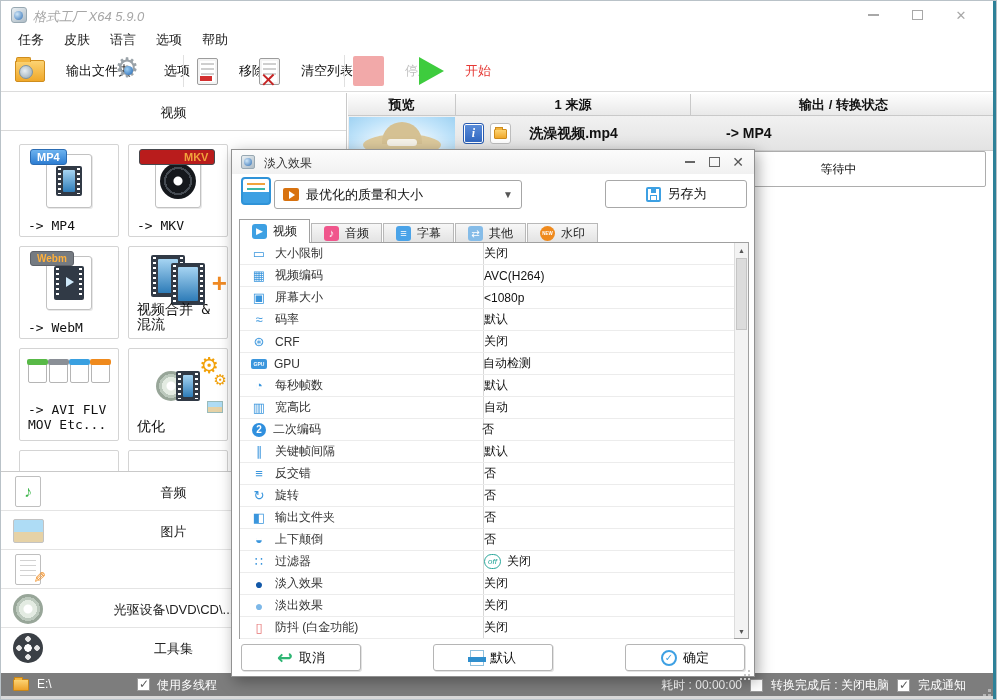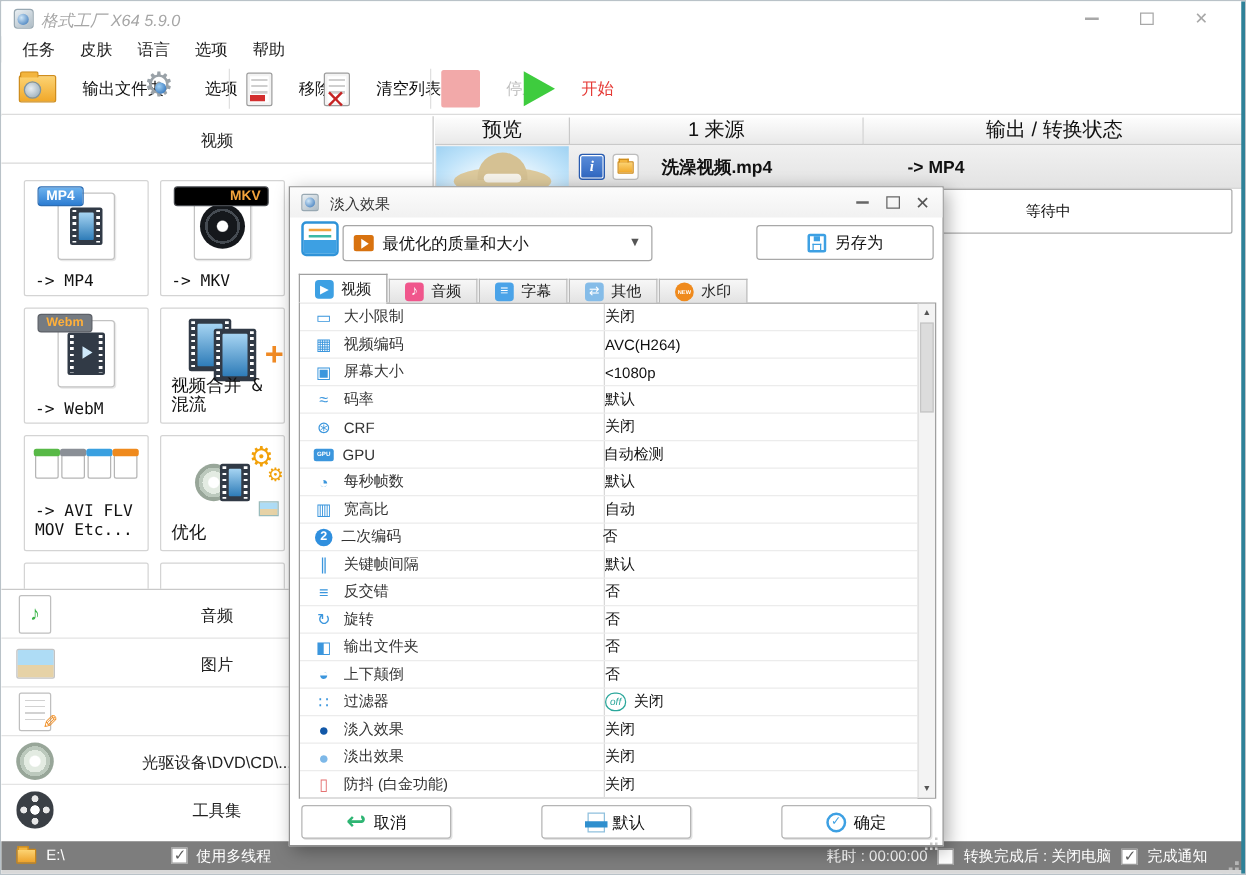--- a/index.html
+++ b/index.html
@@ -69,21 +69,21 @@
            grid-template-columns:100px 100px; grid-auto-rows:93px; gap:9px; }
   .card { position:relative; background:#fff; border:1px solid #d4d4d4; border-radius:2px; }
   .card-label { position:absolute; left:8px; right:2px; bottom:3px; font:13px/15px "DejaVu Sans Mono",monospace; color:#111;
                 white-space:pre-wrap; overflow:hidden; }
   .card-label.tall { bottom:6px; font-size:14px; }
   .cicon { position:absolute; left:0; right:0; top:7px; height:58px; display:flex; align-items:center; justify-content:center; }
   .page { position:relative; width:46px; height:54px; background:#fff; border:1px solid #c2c2c2; border-radius:3px;
           display:flex; align-items:center; justify-content:center; box-shadow:1px 1px 0 #e8e8e8; }
   .badge { position:absolute; top:4px; left:10px; padding:1px 6px; border-radius:3px; font-size:11px; font-weight:bold; color:#fff; z-index:2; }
   .badge.b-mp4 { background:linear-gradient(#6db3ef,#2d7dd2); border:1px solid #2b6cb3; }
-  .badge.b-mkv { background:#000000; color:#f2a33c; border:1px solid #45484d;padding-left:44px; }
+  .badge.b-mkv { background:#b91c1c; color:#f2a33c; border:1px solid #45484d;padding-left:44px; }
   .badge.b-webm { background:#757b82; color:#ffb03a; border:1px solid #5d6168; font-size:10px; }
   .disc { width:36px; height:36px; border-radius:50%;
           background:radial-gradient(circle,#ffffff 0 4px,#15181c 5px 12px,#454b52 12px 14px,#15181c 14px 100%); }
   .play-sm { position:absolute; left:12px; top:11px; width:0; height:0; border-left:8px solid #cfe9fa;
              border-top:5px solid transparent; border-bottom:5px solid transparent; }
   .plus { position:absolute; right:0px; bottom:16px; color:#f08a24; font-size:26px; font-weight:bold; line-height:20px; }
   .mini { width:19px; height:22px; background:#fff; border:1px solid #b5b5b5; border-radius:2px; position:relative; margin:0 1px; }
   .mini::before { content:""; position:absolute; top:-3px; left:-2px; right:-2px; height:6px; border-radius:2px; background:var(--c); }
   .gear1 { position:absolute; right:8px; top:-4px; color:#f2a10a; font-size:22px; }
   .gear2 { position:absolute; right:0px; top:14px; color:#f2a10a; font-size:15px; }
@@ -112,21 +112,21 @@
             background:radial-gradient(circle at 50% 50%, #fff 0 3.5px, transparent 4px),
                        radial-gradient(circle at 50% 20%, #e8e8e8 0 2.5px, transparent 3px),
                        radial-gradient(circle at 80% 50%, #e8e8e8 0 2.5px, transparent 3px),
                        radial-gradient(circle at 50% 80%, #e8e8e8 0 2.5px, transparent 3px),
                        radial-gradient(circle at 20% 50%, #e8e8e8 0 2.5px, transparent 3px), #3a3f45; }
 
   
   .right-panel { position:absolute; left:347px; top:0; right:0; height:580px; background:#fff; }
   .list-header { position:absolute; left:0; top:1px; right:0; height:22px; display:flex; }
   .hcell { background:linear-gradient(#fdfdfd,#e9e9e9); border-right:1px solid #c9c9c9; border-bottom:1px solid #c9c9c9;
-           font-size:16px; font-weight:normal; color:#111; display:flex; align-items:center; justify-content:center; }
+           font-size:13px; font-weight:bold; color:#111; display:flex; align-items:center; justify-content:center; }
   .hc-preview { width:108px; } .hc-source { width:235px; } .hc-output { flex:1; border-right:none; }
   .file-row { position:absolute; left:0; top:23px; right:0; height:35px;
            background:linear-gradient(#f1f1f1,#e3e3e3); border-bottom:1px solid #cccccc; }
   .thumb { position:absolute; left:1px; top:1px; width:106px; height:33px; overflow:hidden;
            background:radial-gradient(ellipse at 50% 110%, #ffffff 0 20%, #bfe3fa 70%, #9fd2f2 100%); }
   .hat-brim { position:absolute; left:14px; bottom:-6px; width:78px; height:22px; border-radius:50%; background:#dcc99c; }
   .hat-top  { position:absolute; left:33px; bottom:6px; width:40px; height:22px; border-radius:20px 20px 0 0; background:#d5c193; }
   .hat-band { position:absolute; left:38px; bottom:4px; width:30px; height:7px; border-radius:4px; background:#f6f3ea; }
   .info-btn { position:absolute; left:115px; top:7px; width:21px; height:21px; border-radius:3px;
            background:linear-gradient(#5b8dd9,#2f66c0); border:1px solid #2a5cb0; box-shadow:inset 0 0 0 1px #fff;

